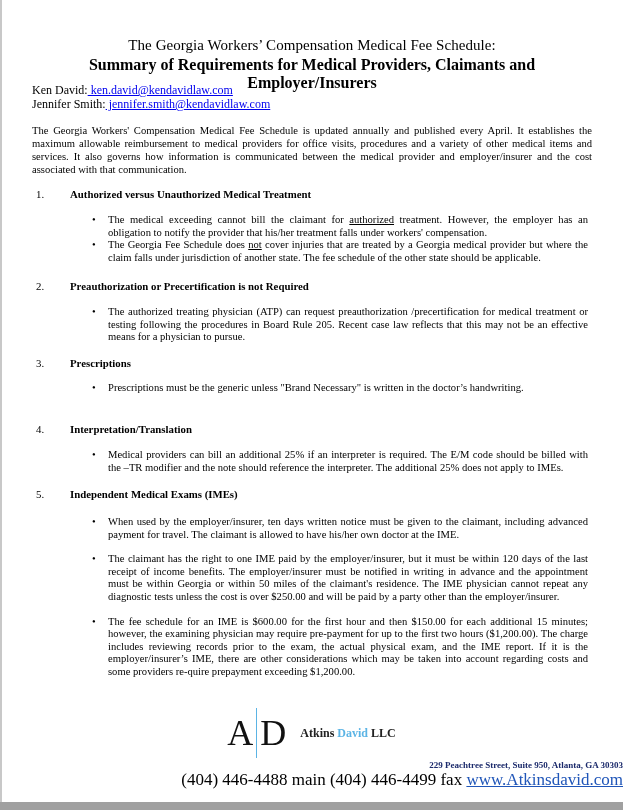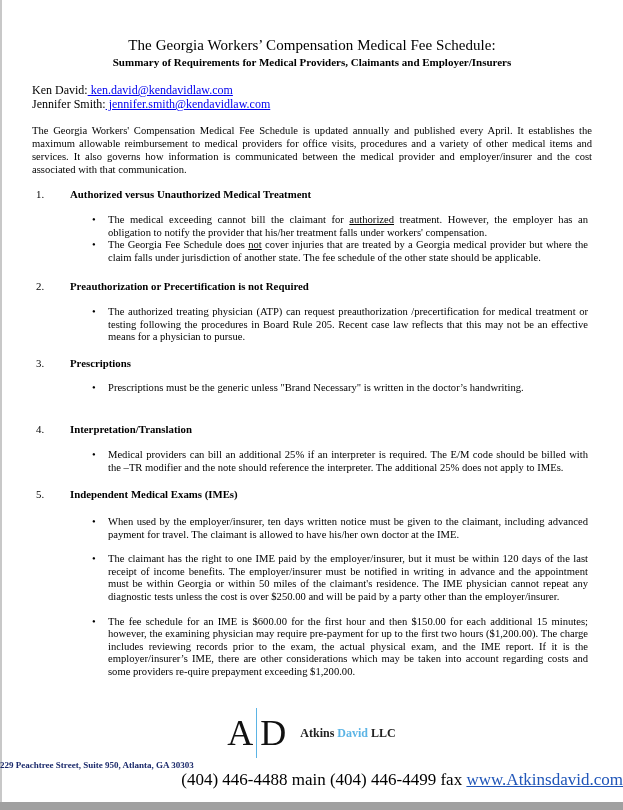--- a/index.html
+++ b/index.html
@@ -8,21 +8,21 @@
       background: #ffffff;
       font-family: "Liberation Serif", "DejaVu Serif", serif;
       color: #000;
       position: relative;
     }
     .left-edge { position: absolute; left: 0; top: 0; width: 2px; height: 802px; background: #c8c8c8; }
     .bottom-strip { position: absolute; left: 0; bottom: 0; width: 623px; height: 8px; background: #a0a0a0; }
     .page { position: absolute; left: 32px; top: 0; width: 560px; }
 
     .title { position: absolute; top: 37px; left: 0; width: 560px; text-align: center; font-weight: normal; font-size: 15px; letter-spacing: 0.05px; }
-    .subtitle { position: absolute; top: 56px; left: 0; width: 560px; text-align: center; font-weight: bold; font-size: 11px; }
+    .subtitle { position: absolute; top: 56px; left: 0; width: 560px; text-align: center; font-weight: bold; font-size: 16px; }
 
     .contacts { position: absolute; top: 83px; left: 0; font-size: 12px; line-height: 14px; }
     .contacts a { color: #0000ee; text-decoration: underline; }
 
     .intro { position: absolute; top: 124px; left: 0; width: 560px; font-size: 10.6px; line-height: 13px; text-align: justify; }
 
     .section-head { position: absolute; left: 0; font-size: 10.8px; font-weight: bold; }
     .section-head .num { position: absolute; left: 4px; font-weight: normal; }
     .section-head .txt { position: absolute; left: 38px; white-space: nowrap; }
 
@@ -31,21 +31,21 @@
     ul.bullets li::before { content: "\2022"; position: absolute; left: 0; top: 0; }
     ul.bullets.spaced li { margin-bottom: 12px; }
     u { text-decoration: underline; }
 
     .footer { position: absolute; left: 0; width: 623px; top: 708px; text-align: center; }
     .logo { display: inline-flex; align-items: center; height: 50px; }
     .logo-a, .logo-d { font-size: 36px; color: #111; font-family: "Liberation Serif", serif; line-height: 36px; }
     .logo-divider { width: 1px; height: 50px; background: #5bb4e5; margin: 0 3px; }
     .logo-name { font-size: 12px; font-weight: bold; margin-left: 14px; color: #222; }
     .logo-name .blue { color: #5bb4e5; }
-    .address { position: absolute; left: 0; top: 760px; width: 623px; text-align: left; font-size: 9px; font-weight: bold; color: #1b2a6b; }
+    .address { position: absolute; left: 0; top: 760px; width: 623px; text-align: right; font-size: 9px; font-weight: bold; color: #1b2a6b; }
     .phones { position: absolute; left: 0; top: 770px; width: 623px; text-align: right; font-size: 17px; }
     .phones a { color: #1f55b8; text-decoration: underline; }
   </style>
 </head>
 <body>
 
 <div class="left-edge"></div>
 
 <div class="page">
   <div class="title">The Georgia Workers’ Compensation Medical Fee Schedule:</div>

